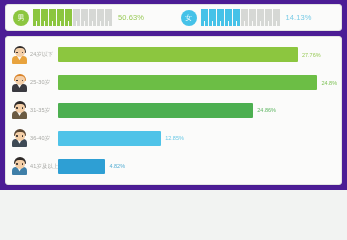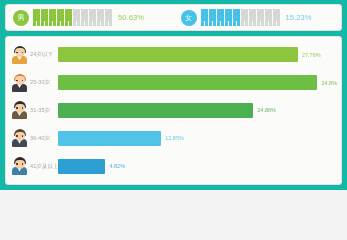--- a/index.html
+++ b/index.html
@@ -7,21 +7,21 @@
     width:347px;height:190px;
     background:#f2f3f2;
     font-family:"Liberation Sans","DejaVu Sans",sans-serif;
     overflow:hidden;
   }
   .app{
     width:347px;height:190px;
     box-sizing:border-box;
     padding:4px 5px 5px 5px;
     display:flex;flex-direction:column;
-    background:#14b8a6;
+    background:#4c1d95;
   }
 
   
   .gender-bar{
     height:27px;
     background:#fbfbfa;
     border:1px solid #e3e4e2;
     border-radius:3px;
     box-sizing:border-box;
     display:flex;align-items:center;
@@ -280,21 +280,21 @@
             <i class="head"></i>
             <i class="body"></i>
             <i class="legsplit"></i>
           </span>
         <span class="person off">
             <i class="head"></i>
             <i class="body"></i>
             <i class="legsplit"></i>
           </span>
       </div>
-      <span class="pct female">15.23%</span>
+      <span class="pct female">14.13%</span>
     </div>
 
   </div>
 
   <div class="chart-panel">
 
     <div class="row">
       <div class="avatar">
         <i class="torso" style="background:#e8a33d"></i>
           <i class="collar"></i>

